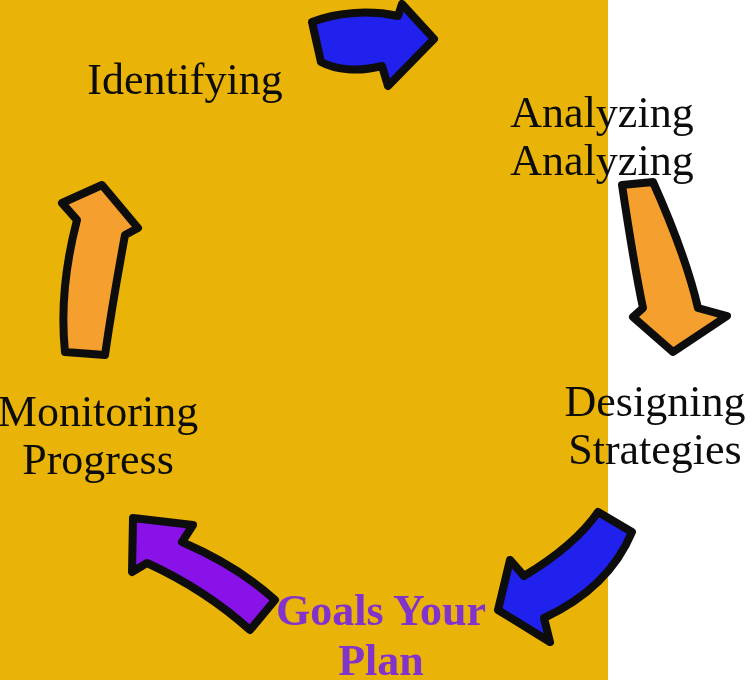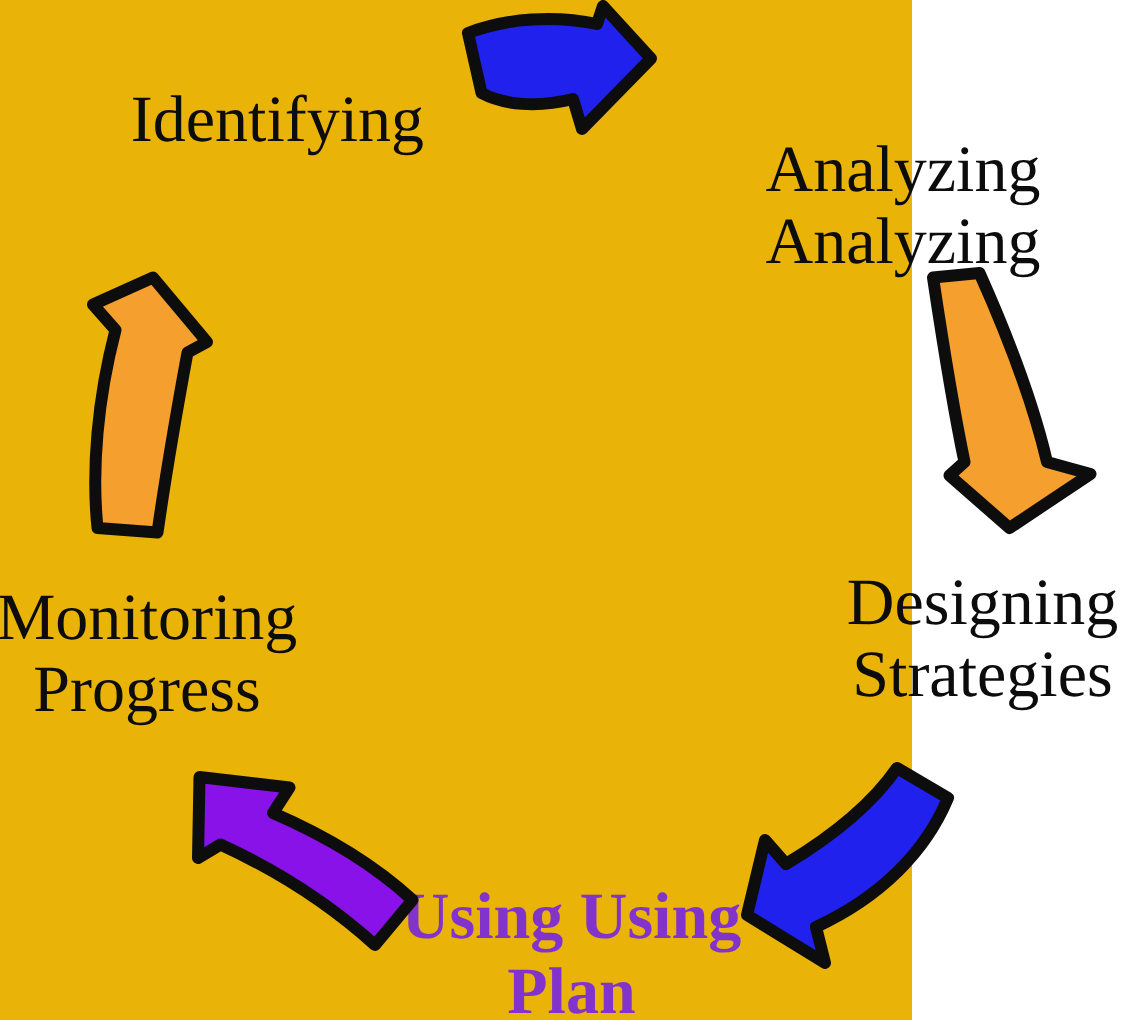--- a/index.html
+++ b/index.html
@@ -59,21 +59,21 @@
     <div>Analyzing</div>
     <div>Analyzing</div>
   </div>
 
   <div class="step-label" id="label-designing">
     <div>Designing</div>
     <div>Strategies</div>
   </div>
 
   <div class="step-label highlight" id="label-using">
-    <div>Using Using</div>
+    <div>Goals Your</div>
     <div>Plan</div>
   </div>
 
   <div class="step-label" id="label-monitoring">
     <div>Monitoring</div>
     <div>Progress</div>
   </div>
 
   <svg class="arrow-svg" id="arrow-top" viewBox="0 0 132 95" aria-hidden="true">
     <path d="M 4 22

